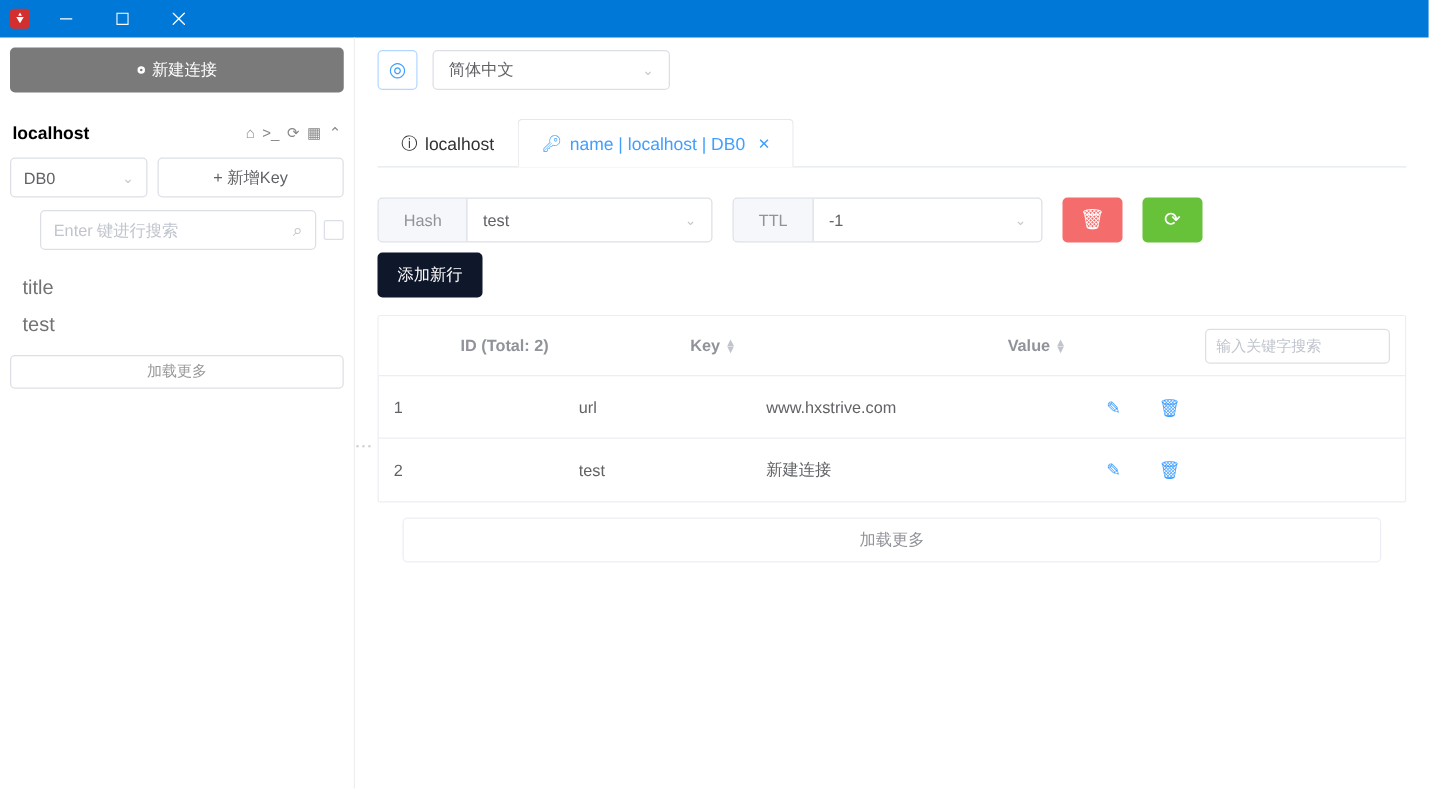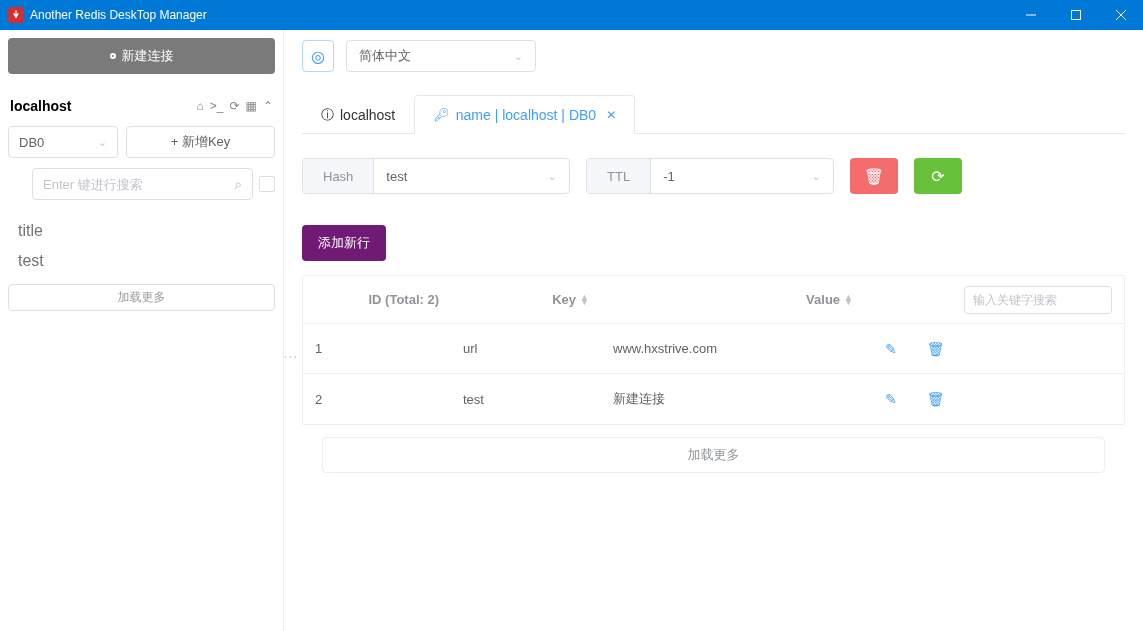--- a/index.html
+++ b/index.html
@@ -54,21 +54,21 @@
 .key-row { display: flex; gap: 16px; margin-top: 24px; }
 .input-group { display: flex; border: 1px solid #dcdfe6; border-radius: 4px; height: 36px; overflow: hidden; }
 .input-label { background: #f5f7fa; padding: 0 20px; display: flex; align-items: center; color: #909399; font-size: 13px; border-right: 1px solid #dcdfe6; }
 .input-val { flex: 1; display: flex; align-items: center; padding: 0 12px; color: #606266; font-size: 13px; justify-content: space-between; }
 .kg1 { flex: 0 0 268px; }
 .kg2 { flex: 0 0 248px; }
 .action-btn { width: 48px; height: 36px; border-radius: 4px; display: flex; align-items: center; justify-content: center; cursor: pointer; color: #fff; }
 .del-btn { background: #f56c6c; }
 .refresh-btn { background: #67c23a; }
 
-.add-row-btn { margin-top: 31px; background: #701a75; color: #fff; padding: 9px 16px; border-radius: 4px; font-size: 13px; display: inline-block; cursor: pointer; }
+.add-row-btn { margin-top: 8px; background: #0f172a; color: #fff; padding: 9px 16px; border-radius: 4px; font-size: 13px; display: inline-block; cursor: pointer; }
 
 .table { margin-top: 14px; border: 1px solid #ebeef5; border-radius: 2px; }
 .thead { display: flex; background: #fff; border-bottom: 1px solid #ebeef5; height: 48px; align-items: center; }
 .th { padding: 0 12px; color: #909399; font-size: 13px; font-weight: bold; display: flex; align-items: center; gap: 4px; justify-content: flex-end; }
 .th1 { width: 148px; }
 .th2 { width: 150px; }
 .th3 { width: 264px; }
 .th4 { flex: 1; padding-right: 12px; }
 .search-table { width: 148px; height: 28px; border: 1px solid #dcdfe6; border-radius: 4px; padding: 0 8px; font-size: 12px; outline: none; color: #606266; }
 .search-table::placeholder { color: #c0c4cc; }
@@ -86,21 +86,20 @@
 </style>
 </head>
 <body>
 
 <div class="titlebar">
   <div class="logo">
     <svg viewBox="0 0 24 24">
         <path fill="#fff" d="M12 2l3 5h-6l3-5zm-6 7h12l-6 10-6-10z"></path>
       </svg>
   </div>
-  <div class="title">Another Redis DeskTop Manager</div>
   <div class="winbtn">
       <svg width="10" height="10">
         <line x1="0" y1="5" x2="10" y2="5" stroke-width="1"></line>
       </svg>
     </div>
   <div class="winbtn">
       <svg width="10" height="10">
         <rect x="0.5" y="0.5" width="9" height="9" stroke-width="1"></rect>
       </svg>
     </div>

